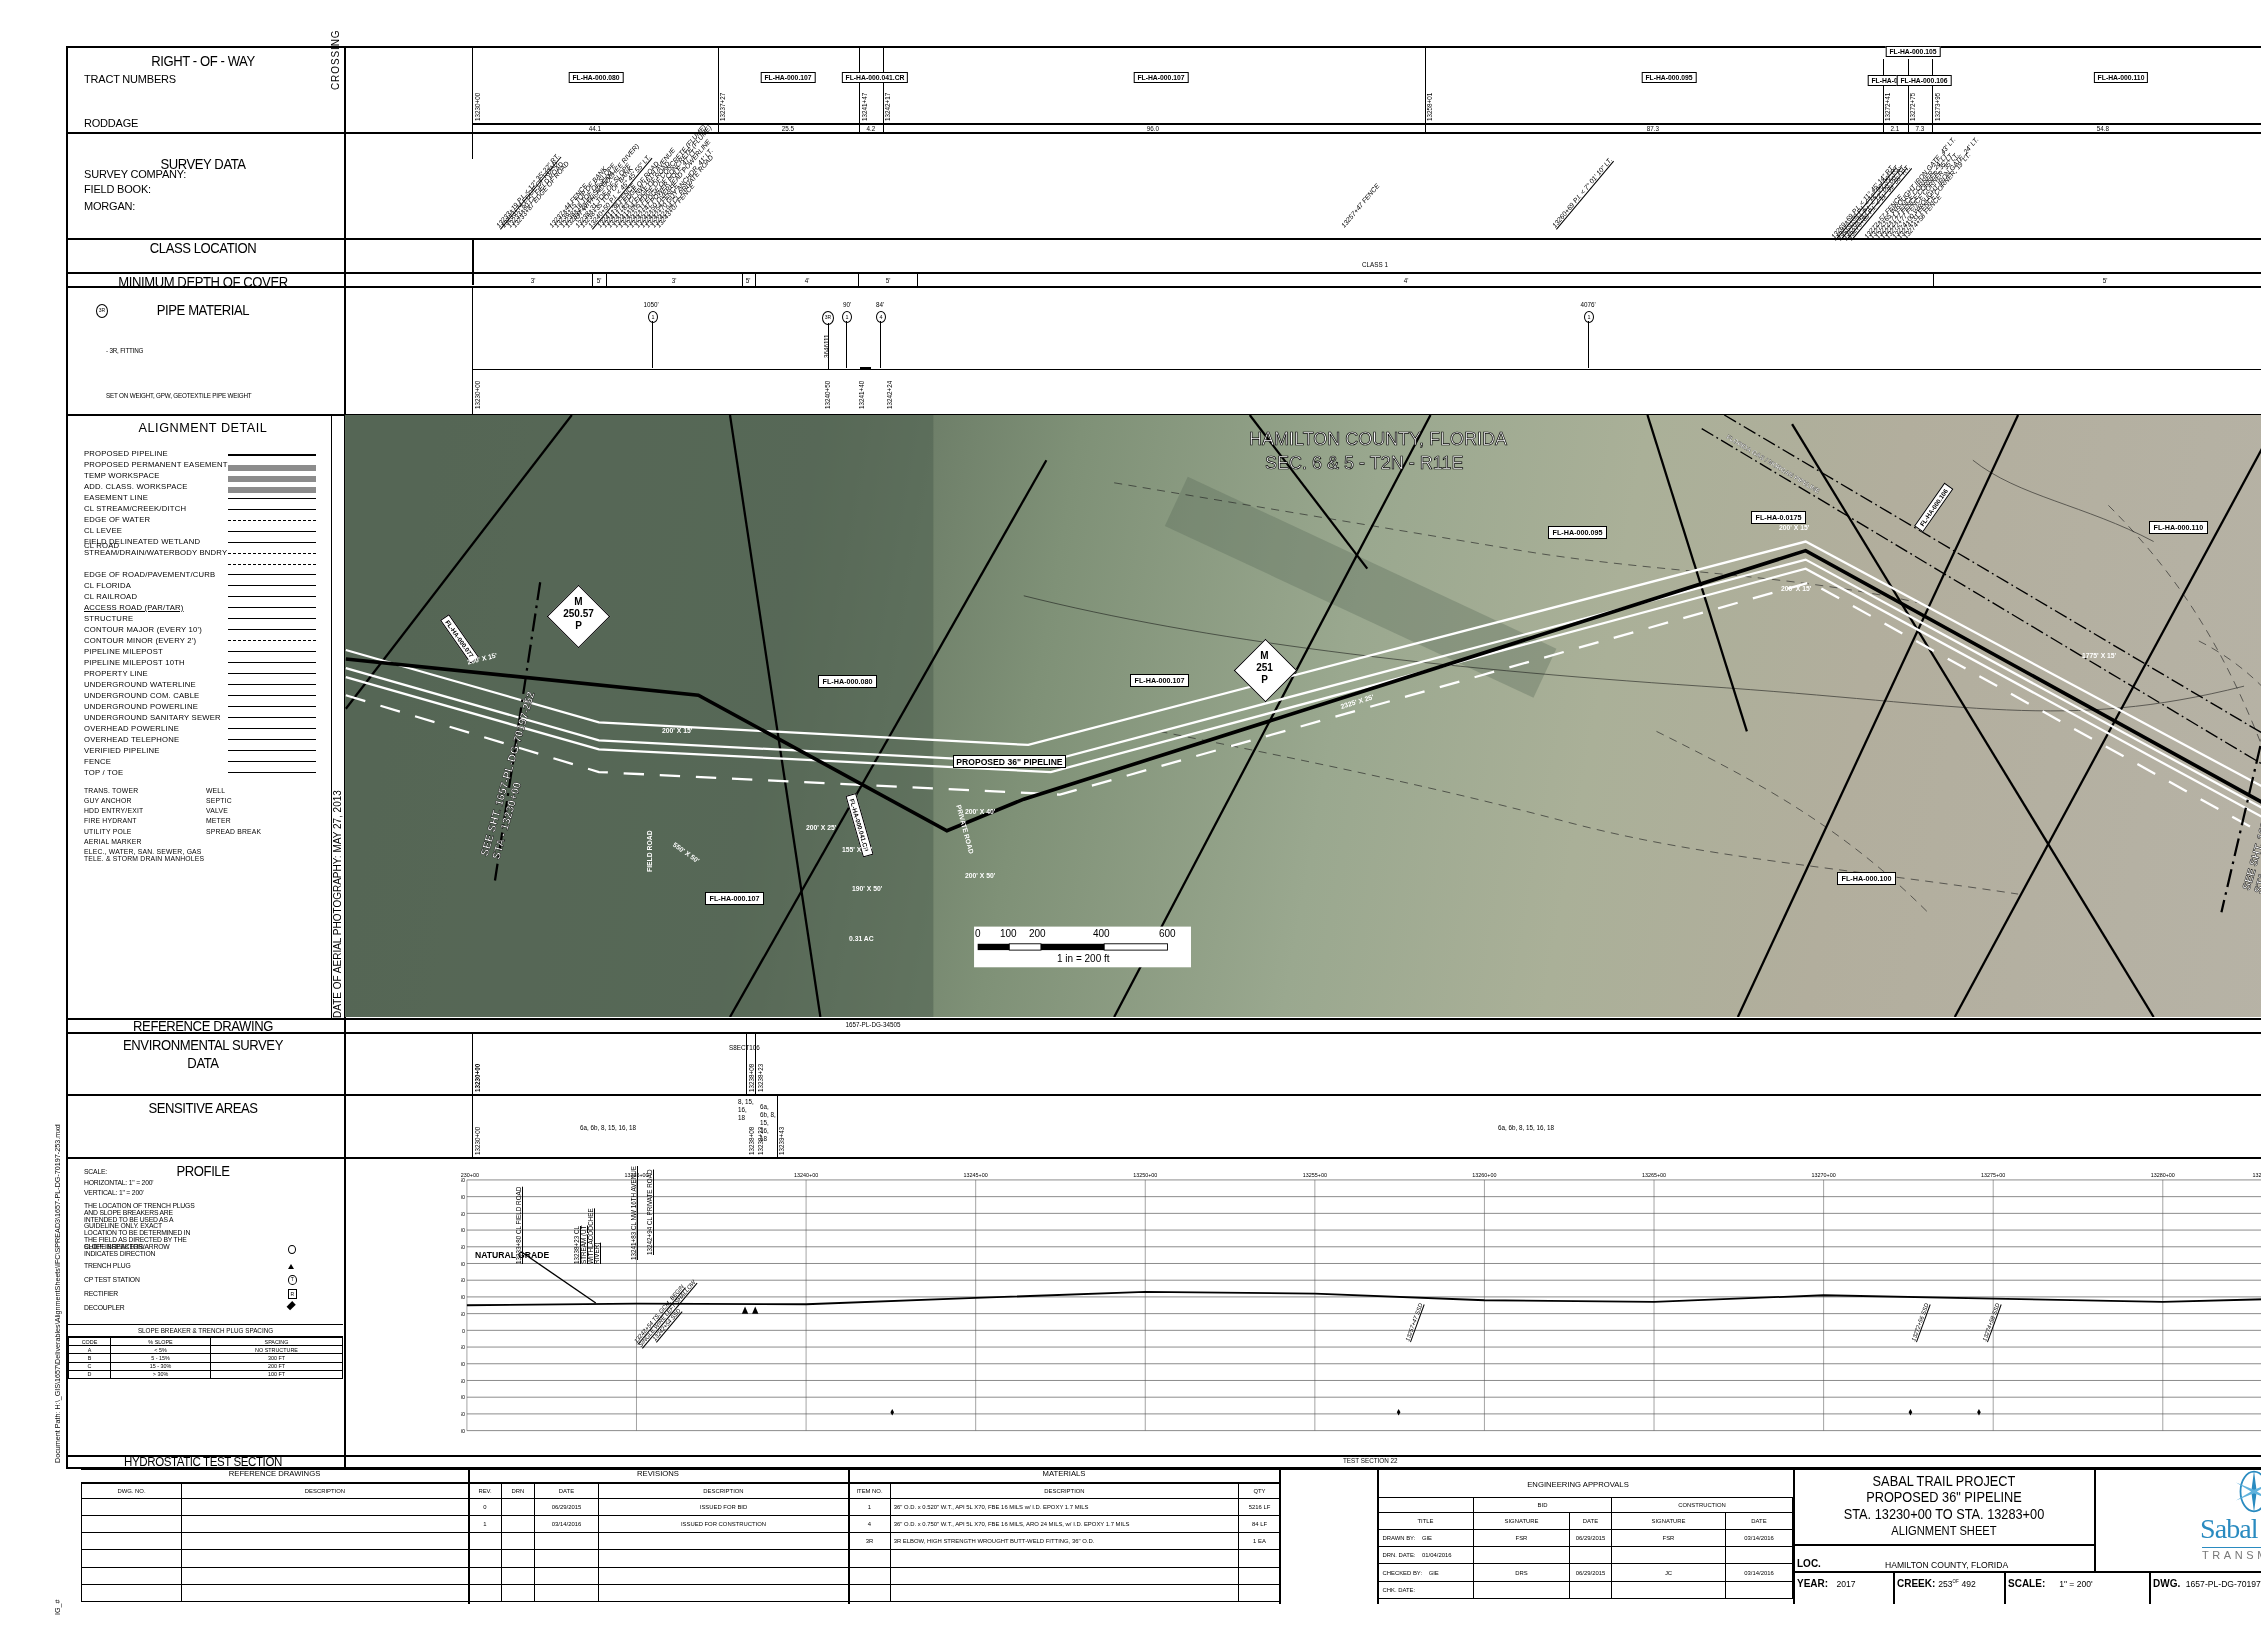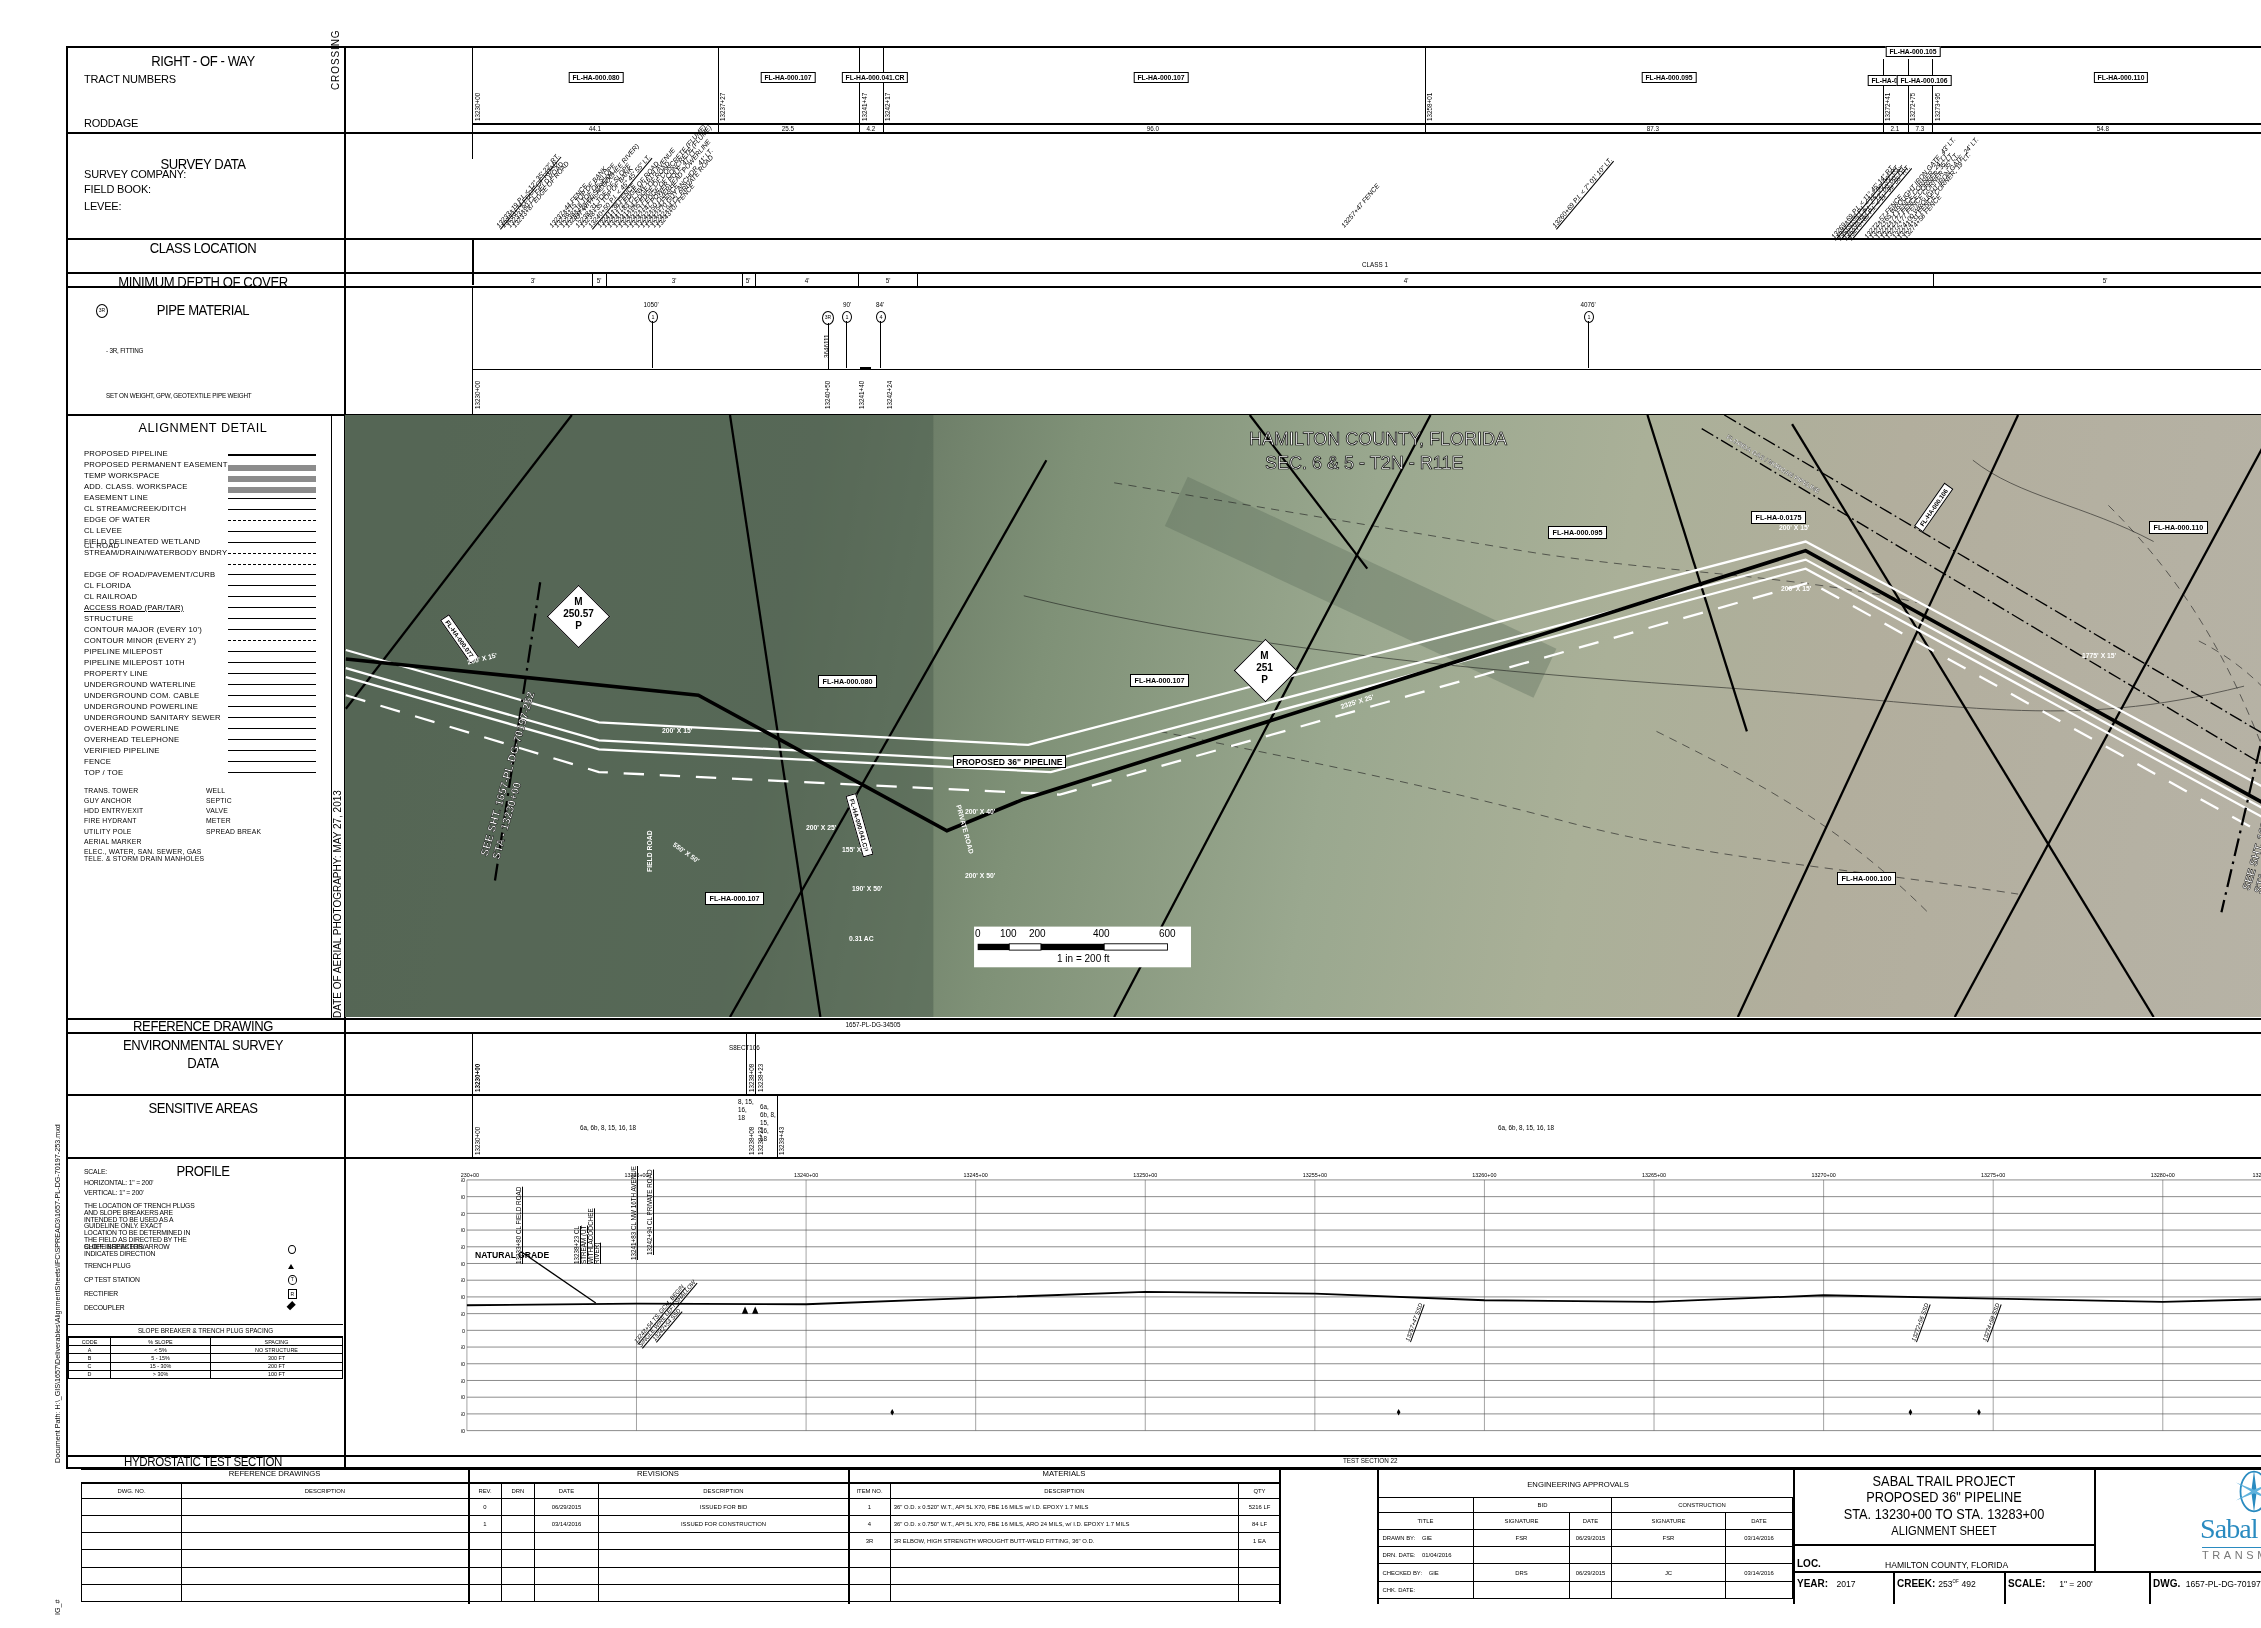--- a/index.html
+++ b/index.html
@@ -79,21 +79,21 @@
 <div class="num" style="left:871px;top:125px;font-size:6.3px;">4.2</div>
 <div class="num" style="left:1153px;top:125px;font-size:6.3px;">96.0</div>
 <div class="num" style="left:1653px;top:125px;font-size:6.3px;">87.3</div>
 <div class="num" style="left:1895px;top:125px;font-size:6.3px;">2.1</div>
 <div class="num" style="left:1920px;top:125px;font-size:6.3px;">7.3</div>
 <div class="num" style="left:2103px;top:125px;font-size:6.3px;">54.8</div>
 
 <div class="title" style="left:90px;top:155px;width:226px;">SURVEY DATA</div>
 <div class="lbl" style="left:84px;top:168px;">SURVEY COMPANY:</div>
 <div class="lbl" style="left:84px;top:183px;">FIELD BOOK:</div>
-<div class="lbl" style="left:84px;top:200px;">LEVEE:</div>
+<div class="lbl" style="left:84px;top:200px;">MORGAN:</div>
 
 <div class="diag" style="left:500px;top:222px;font-size:6.8px;text-decoration:underline;">13233+19 P.I. &lt; 12° 35' 22" RT.</div>
 <div class="diag" style="left:505px;top:222px;font-size:6.8px;">13233+74 EDGE OF ROAD</div>
 <div class="diag" style="left:511px;top:222px;font-size:6.8px;">13233+80 CL FIELD ROAD</div>
 <div class="diag" style="left:516px;top:222px;font-size:6.8px;">13233+87 EDGE OF ROAD</div>
 
 <div class="diag" style="left:553px;top:222px;font-size:6.8px;">13237+44 FENCE</div>
 <div class="diag" style="left:558px;top:222px;font-size:6.8px;">13238+15 TOP OF BANK</div>
 <div class="diag" style="left:564px;top:222px;font-size:6.8px;">13238+18 TOE OF SLOPE</div>
 <div class="diag" style="left:569px;top:222px;font-size:6.8px;">13238+23 CL STREAM</div>

